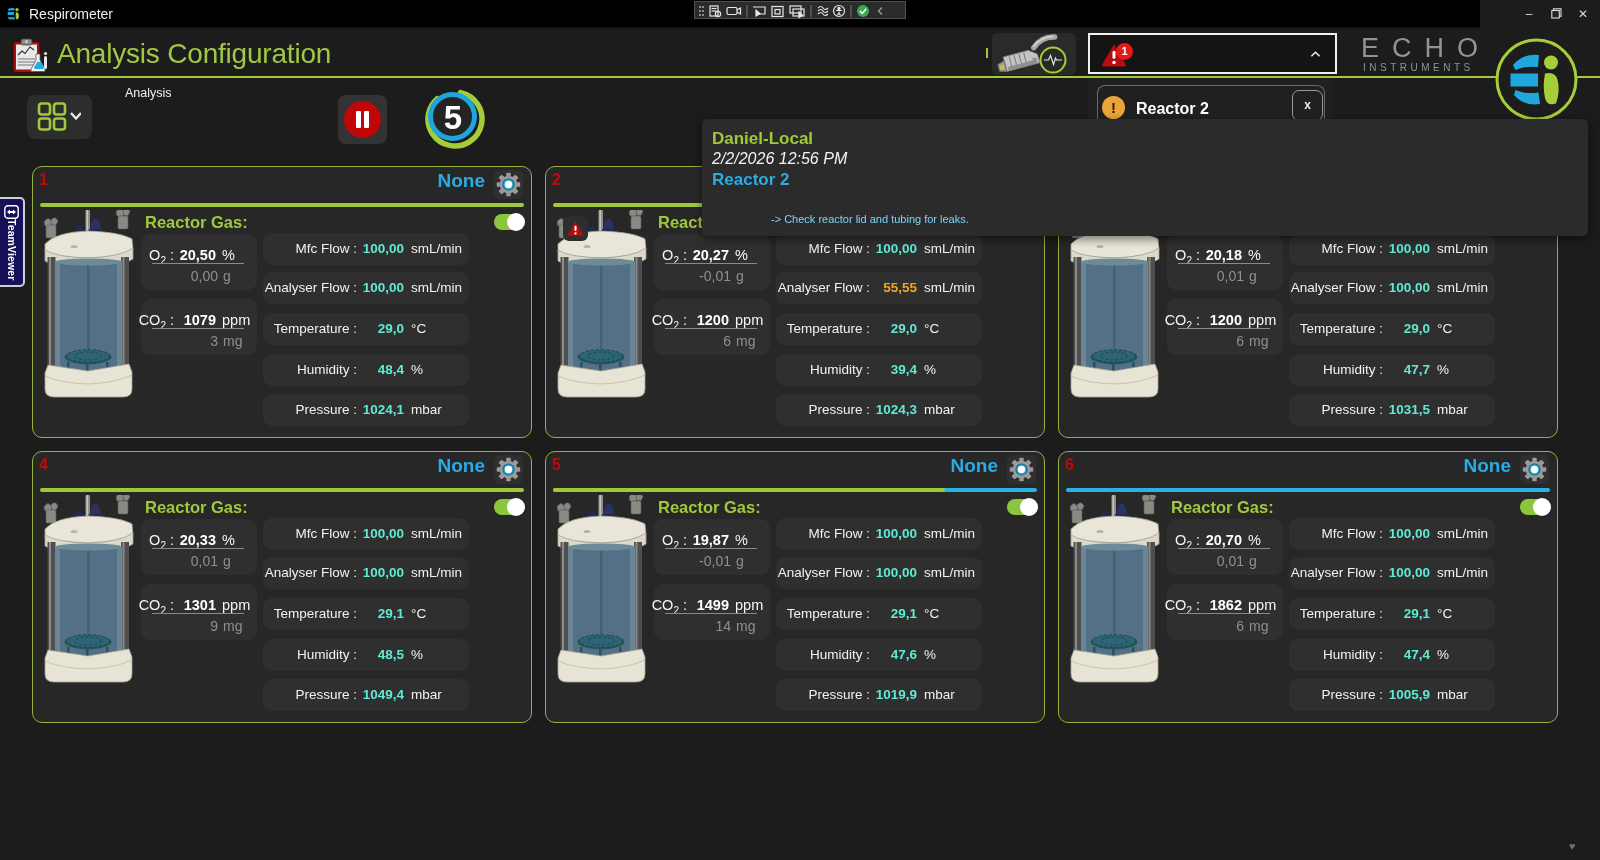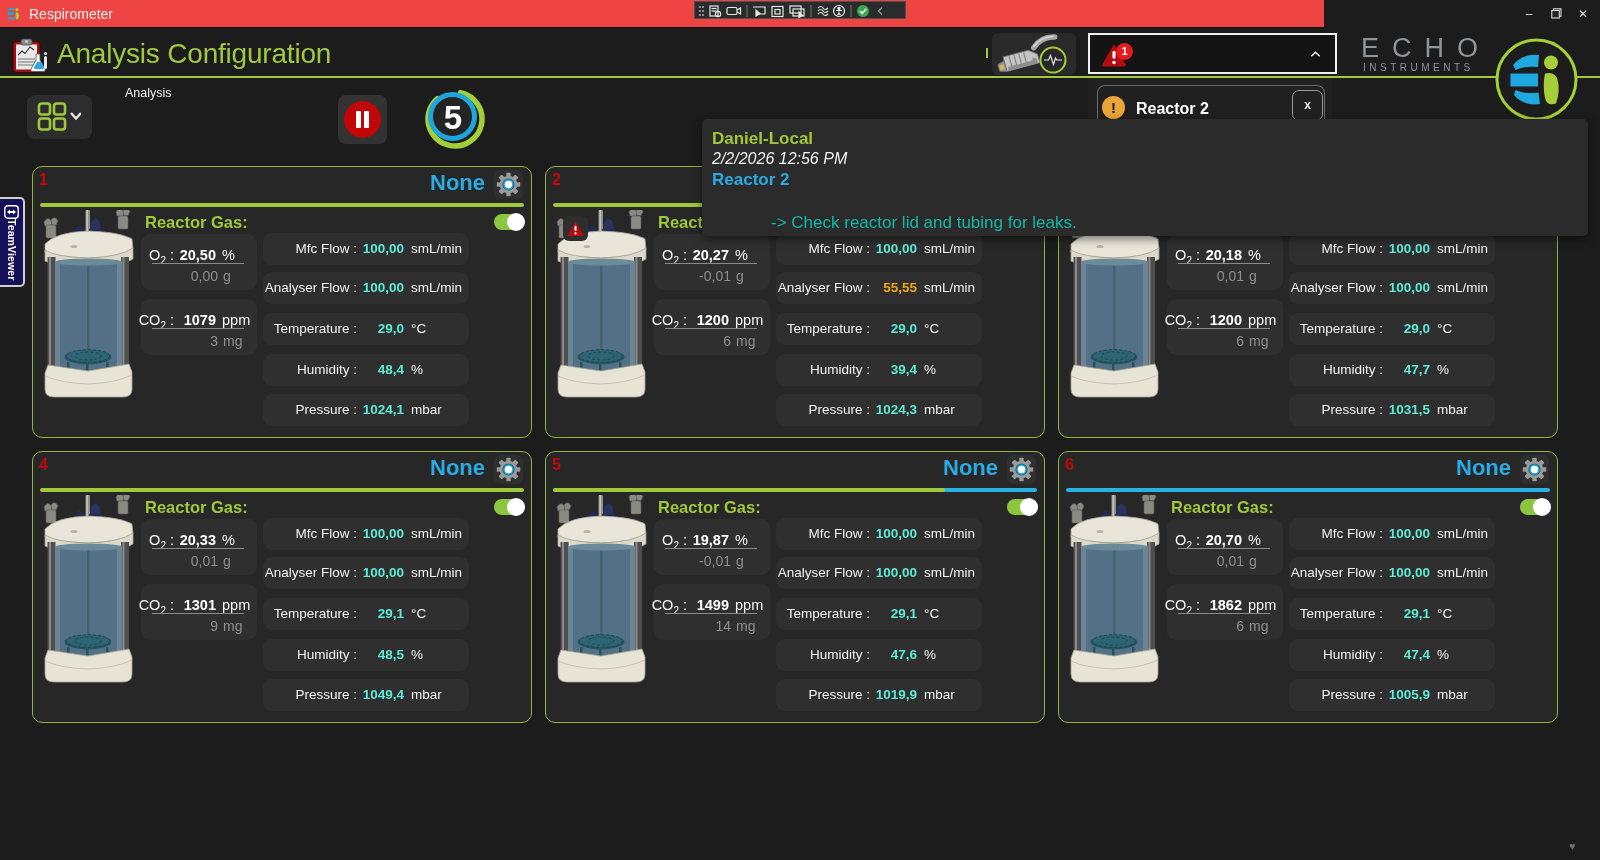--- a/index.html
+++ b/index.html
@@ -1,17 +1,17 @@
 <!DOCTYPE html>
 <html><head><meta charset="utf-8"><style>
 *{margin:0;padding:0;box-sizing:border-box}
 html,body{width:1600px;height:860px;overflow:hidden;background:#1c1c1c;font-family:"Liberation Sans",sans-serif}
 #app{position:relative;width:1600px;height:860px;background:#1c1c1c}
 
-#tbar{position:absolute;left:0;top:0;width:1324px;height:28px;background:#ef4444;border-bottom:1px solid #111}
+#tbar{position:absolute;left:0;top:0;width:1480px;height:28px;background:#000000;border-bottom:1px solid #111}
 #tbar .tlogo{position:absolute;left:6px;top:6px}
 #tbar .ttxt{position:absolute;left:29px;top:6px;font-size:14px;color:#eee}
 #wbtns{position:absolute;right:0;top:0;height:28px}
 .wb{position:absolute;top:5px;width:18px;height:18px;color:#ddd;font-size:12px;text-align:center;line-height:18px}
 
 #cap{position:absolute;left:694px;top:1px;width:212px;height:18px;background:#2b2b2b;border:1px solid #4f4f4f}
 
 #hdr .hico{position:absolute;left:12px;top:38px}
 #htitle{position:absolute;left:57px;top:38px;font-size:28px;color:#a1c842;letter-spacing:-0.2px}
 #hline{position:absolute;left:0;top:76px;width:1600px;height:2px;background:#a2c93e}
@@ -32,21 +32,21 @@
 #anafield .dot{position:absolute;left:161px;top:18px;width:17px;height:17px;border-radius:50%;background:#a3cd39}
 #anafield .ch{position:absolute;right:11px;top:21px;width:8px;height:8px;border-right:1.2px solid #8a8a8a;border-bottom:1.2px solid #8a8a8a;transform:rotate(45deg)}
 #pauseb{position:absolute;left:338px;top:95px;width:49px;height:49px;background:#333;border-radius:8px}
 #pauseb .rc{position:absolute;left:6px;top:6px;width:37px;height:37px;border-radius:50%;background:#c00606}
 #pauseb .b1,#pauseb .b2{position:absolute;top:16px;width:5px;height:17px;background:#fff;border-radius:1px}
 #pauseb .b1{left:18px}#pauseb .b2{left:26px}
 #timer{position:absolute;left:422px;top:86px}
 
 .card{position:absolute;width:500px;height:272px;background:#272727;border:1.5px solid #94b23c;border-radius:10px;z-index:1}
 .cnum{position:absolute;left:6px;top:4px;font-size:16px;font-weight:bold;color:#c00a0a}
-.cnone{position:absolute;right:46px;top:3px;font-size:22px;font-weight:bold;color:#2aabe3}
+.cnone{position:absolute;right:46px;top:3px;font-size:19px;font-weight:bold;color:#2aabe3}
 .gearb{position:absolute;left:461px;top:3px;width:29px;height:29px;background:#2f2f2f;border-radius:6px;padding:2px}
 .cl{position:absolute;left:7px;top:36px;width:484px;height:4px;border-radius:2px}
 .rgas{position:absolute;left:112px;top:46px;font-size:16.5px;font-weight:bold;color:#a0c83c}
 .tog{position:absolute;left:461px;top:47px;width:30px;height:16px;border-radius:8px;background:#8cc63f}
 .tog i{position:absolute;right:-1px;top:-1px;width:18px;height:18px;border-radius:50%;background:#fff}
 .ves{position:absolute;left:9px;top:43px}
 .wchip{position:absolute;left:17px;top:49px;width:25px;height:25px;background:#2e2e2e;border-radius:6px;padding:4px 4px;z-index:2}
 .ob{position:absolute;left:108px;width:116px;height:56px;background:#2f2f2f;border-radius:9px}
 .obr{position:absolute;left:0;top:7px;width:116px;height:29px;line-height:29px;font-size:14.5px;color:#f5f5f5}
 .ol{position:absolute;right:83px;white-space:nowrap}
@@ -66,21 +66,21 @@
 #dpanel .inner{position:absolute;left:9px;top:7px;width:228px;height:60px;border:1px solid #696969;border-radius:8px 8px 0 0;border-bottom:none}
 #dpanel .oc{position:absolute;left:14px;top:18px;width:23px;height:23px;border-radius:50%;background:#eba437;color:#202020;font-weight:bold;font-size:15px;text-align:center;line-height:23px}
 #dpanel .rt{position:absolute;left:48px;top:22px;font-size:16px;font-weight:bold;color:#fff}
 #dpanel .xb{position:absolute;left:204px;top:12px;width:31px;height:31px;border:1.5px solid #9a9a9a;border-radius:7px;color:#eee;font-size:12px;font-weight:bold;text-align:center;line-height:29px}
 
 #tip{position:absolute;left:702px;top:119px;width:886px;height:117px;background:#2b2b2b;border-radius:5px;box-shadow:0 3px 10px rgba(0,0,0,0.5);z-index:10}
 #tip .l1{position:absolute;left:10px;top:10px;font-size:17px;font-weight:bold;color:#a2c837}
 #tip .l2{position:absolute;left:10px;top:31px;font-size:16px;font-style:italic;color:#f2f2f2}
 #tip .l3{position:absolute;left:10px;top:51px;font-size:17px;font-weight:bold;color:#2aabe3}
 #tip .l4{position:absolute;left:10px;top:73px;font-size:14.9px;color:#f2f2f2;white-space:nowrap}
-#tip .l5{position:absolute;left:69px;top:94px;font-size:17px;color:#14b8a6;white-space:nowrap}
+#tip .l5{position:absolute;left:69px;top:94px;font-size:11px;color:#7dd3fc;white-space:nowrap}
 
 #tv{position:absolute;left:0;top:197px;width:25px;height:90px;background:#161058;border:2px solid #cfcfcf;border-left:none;border-radius:0 5px 5px 0;z-index:4;overflow:hidden}
 #tv .txt{position:absolute;left:6px;top:20px;writing-mode:vertical-rl;font-size:10.5px;font-weight:bold;color:#fff;letter-spacing:0.1px}
 #tv .ic{position:absolute;left:4px;top:6px}
 #heart{position:absolute;left:1569px;top:840px;font-size:11px;color:#6f6f6f}
 </style></head>
 <body>
 <div id="app">
 <div id="tbar">
  <div class="tlogo"><svg width="15" height="16" viewBox="0 0 17 17">

